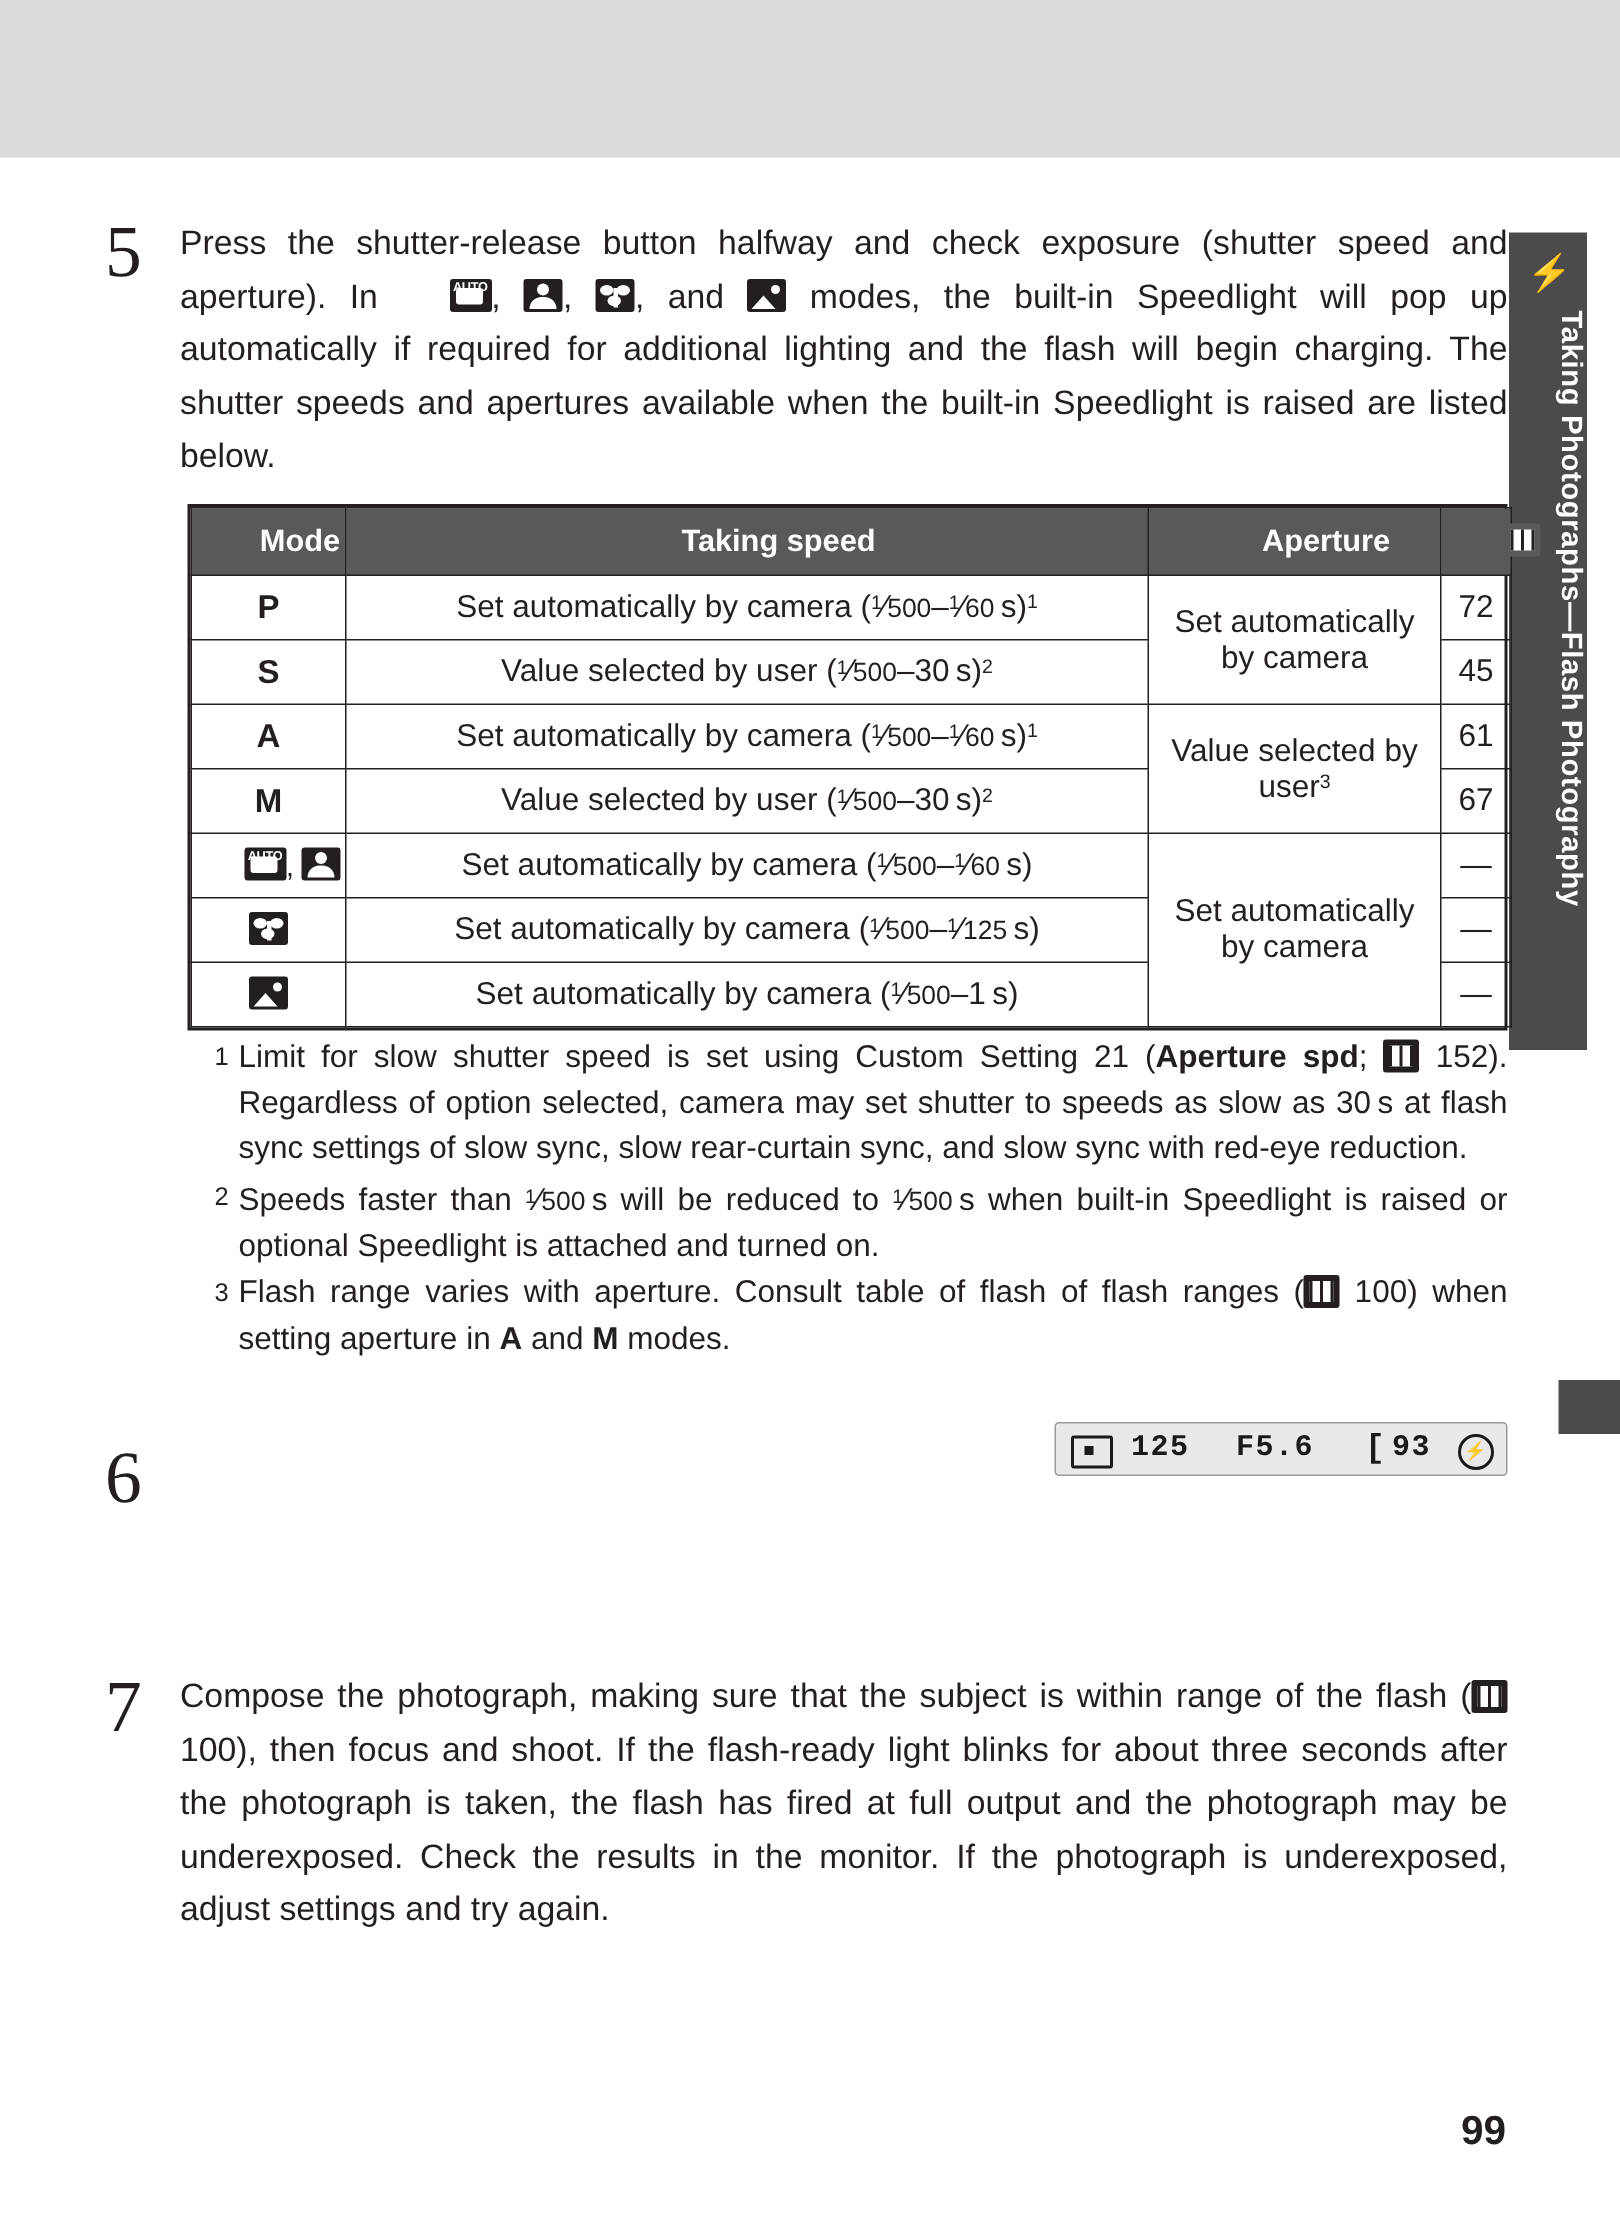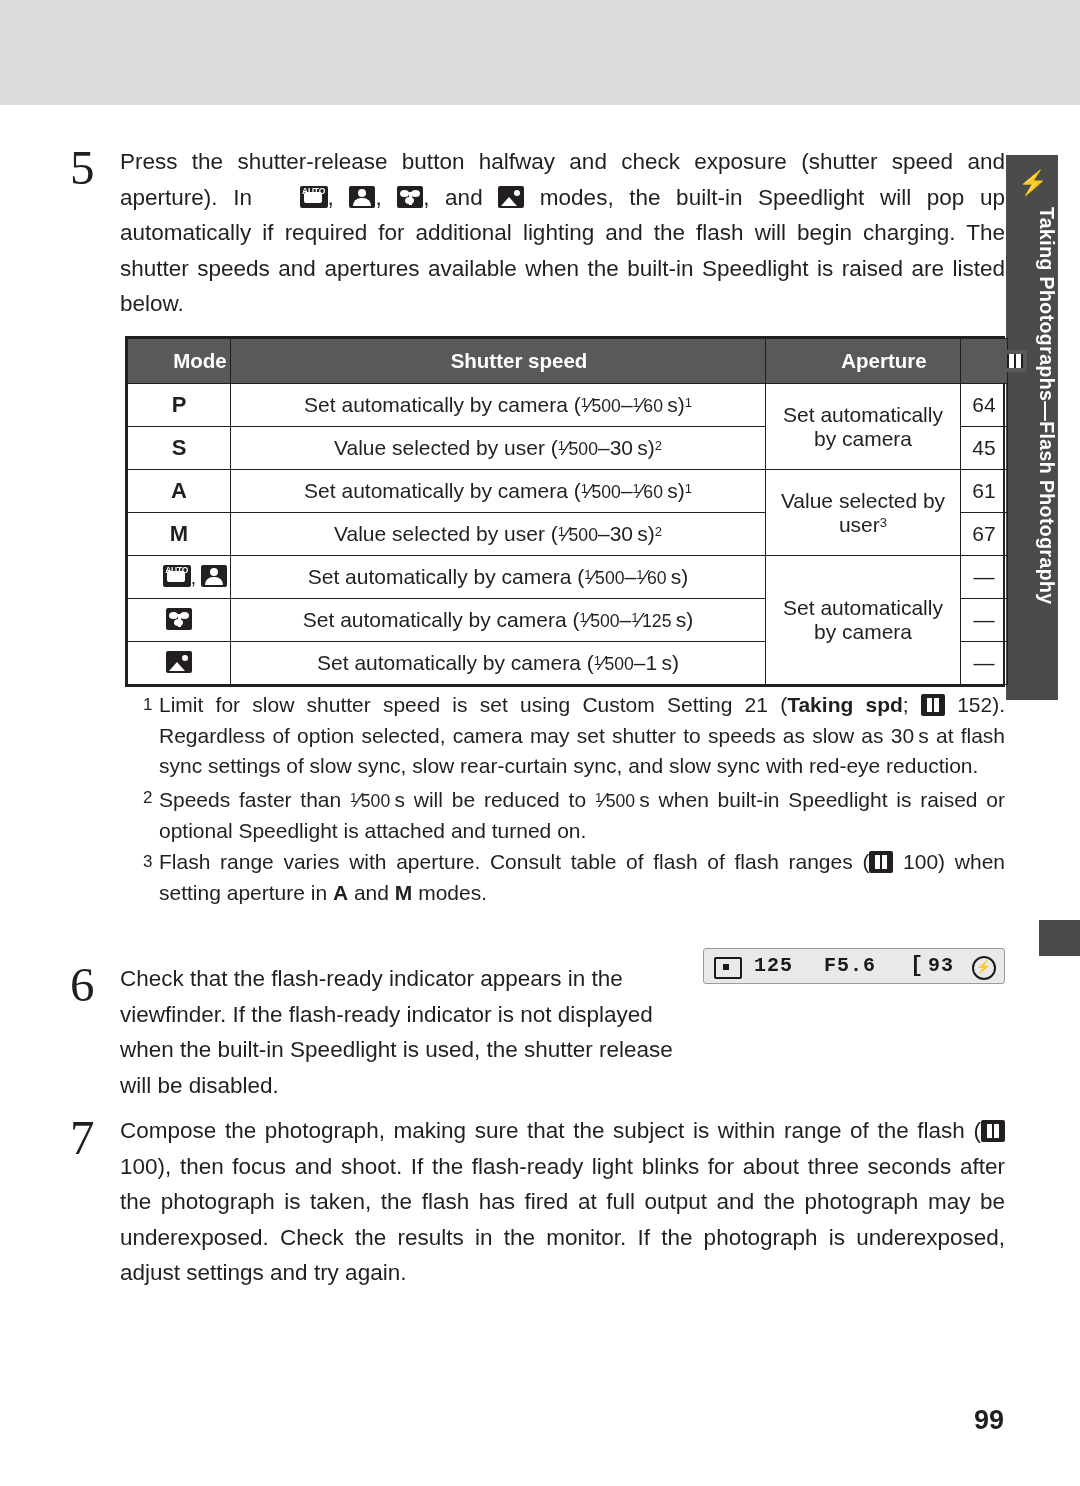--- a/index.html
+++ b/index.html
@@ -333,31 +333,31 @@
     <table>
       <colgroup>
         <col class="c-mode">
           <col class="c-shut">
           <col class="c-ap">
           <col class="c-pg">
       </colgroup>
       <thead>
         <tr>
           <th>Mode</th>
-          <th>Shutter speed</th>
+          <th>Taking speed</th>
           <th>Aperture</th>
           <th><span class="ico-book" style="background:#595959;"></span></th>
         </tr>
       </thead>
       <tbody>
         <tr>
           <td class="mode-cell">P</td>
           <td>Set automatically by camera (<span class="frac"><sup>1</sup>⁄<span class="small-s">500</span></span>–<span class="frac"><sup>1</sup>⁄<span class="small-s">60</span></span> s)<span class="sup">1</span></td>
           <td rowspan="2">Set automatically<br>by camera</td>
-          <td class="page-cell">64</td>
+          <td class="page-cell">72</td>
         </tr>
         <tr>
           <td class="mode-cell">S</td>
           <td>Value selected by user (<span class="frac"><sup>1</sup>⁄<span class="small-s">500</span></span>–30 s)<span class="sup">2</span></td>
           <td class="page-cell">45</td>
         </tr>
         <tr>
           <td class="mode-cell">A</td>
           <td>Set automatically by camera (<span class="frac"><sup>1</sup>⁄<span class="small-s">500</span></span>–<span class="frac"><sup>1</sup>⁄<span class="small-s">60</span></span> s)<span class="sup">1</span></td>
           <td rowspan="2">Value selected by<br>user<span class="sup">3</span></td>
@@ -390,34 +390,33 @@
           <td>Set automatically by camera (<span class="frac"><sup>1</sup>⁄<span class="small-s">500</span></span>–1 s)</td>
           <td class="page-cell">—</td>
         </tr>
       </tbody>
     </table>
   </div>
 
   <div class="footnotes">
     <div class="fn" style="margin-left:18px;">
       <span class="n">1</span>
-      <span class="body">Limit for slow shutter speed is set using Custom Setting 21 (<b>Taking spd</b>; <span class="ico-book"></span> 152).  Regardless of option selected, camera may set shutter to speeds as slow as 30 s at flash sync settings of slow sync, slow rear-curtain sync, and slow sync with red-eye reduction.</span>
+      <span class="body">Limit for slow shutter speed is set using Custom Setting 21 (<b>Aperture spd</b>; <span class="ico-book"></span> 152).  Regardless of option selected, camera may set shutter to speeds as slow as 30 s at flash sync settings of slow sync, slow rear-curtain sync, and slow sync with red-eye reduction.</span>
     </div>
     <div class="fn" style="margin-left:18px; margin-top:1px;">
       <span class="n">2</span>
       <span class="body">Speeds faster than <span class="frac"><sup>1</sup>⁄<span class="small-s">500</span></span> s will be reduced to <span class="frac"><sup>1</sup>⁄<span class="small-s">500</span></span> s when built-in Speedlight is raised or optional Speedlight is attached and turned on.</span>
     </div>
     <div class="fn" style="margin-left:18px; margin-top:1px;">
       <span class="n">3</span>
       <span class="body">Flash range varies with aperture.  Consult table of flash of flash ranges (<span class="ico-book"></span> 100) when setting aperture in <b>A</b> and <b>M</b> modes.</span>
     </div>
   </div>
 
   <div class="step-num" style="left:70px; top:960px;">6</div>
-  <div class="para nojust" style="left:120px; top:961px; width:570px;">Check that the flash-ready indicator appears in the viewfinder.  If the flash-ready indicator is not displayed when the built-in Speedlight is used, the shutter release will be disabled.</div>
 
   <div class="vf">
     <span class="box"></span>
     <span class="seg sp">125</span>
     <span class="seg ap">F5.6</span>
     <span class="seg br1">[</span>
     <span class="seg cnt">93</span>
     <span class="flash"></span>
   </div>
 

